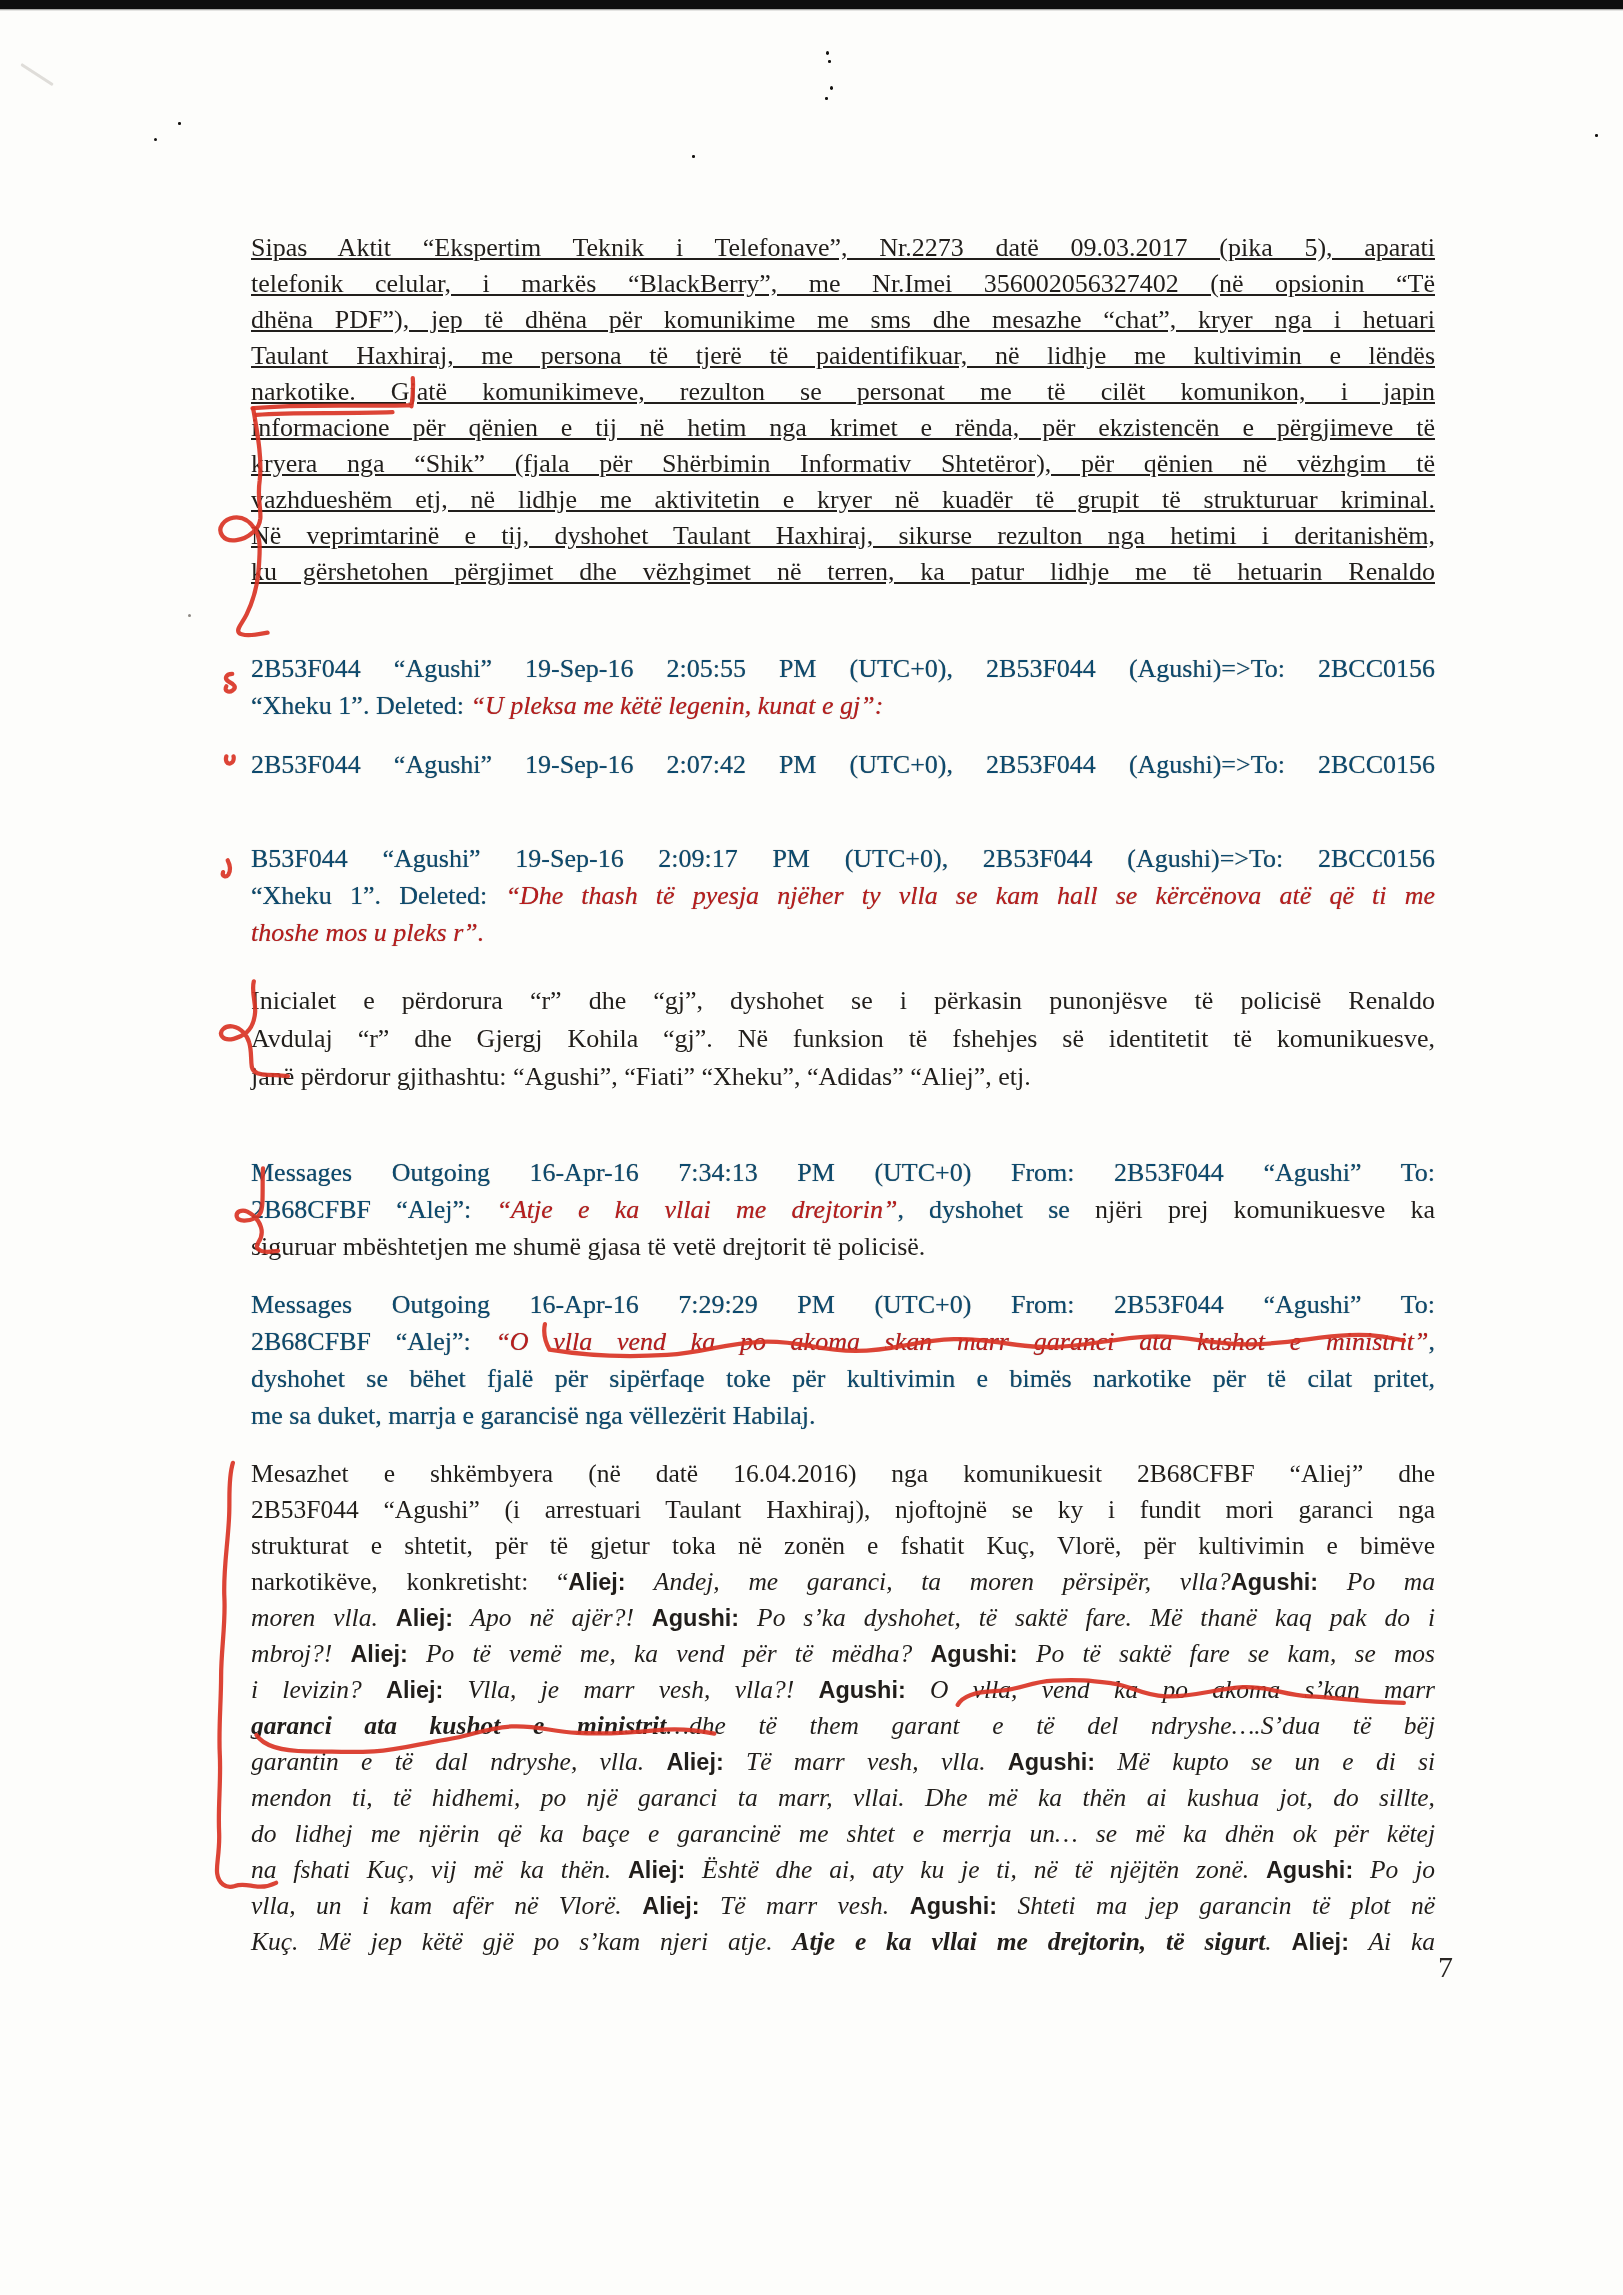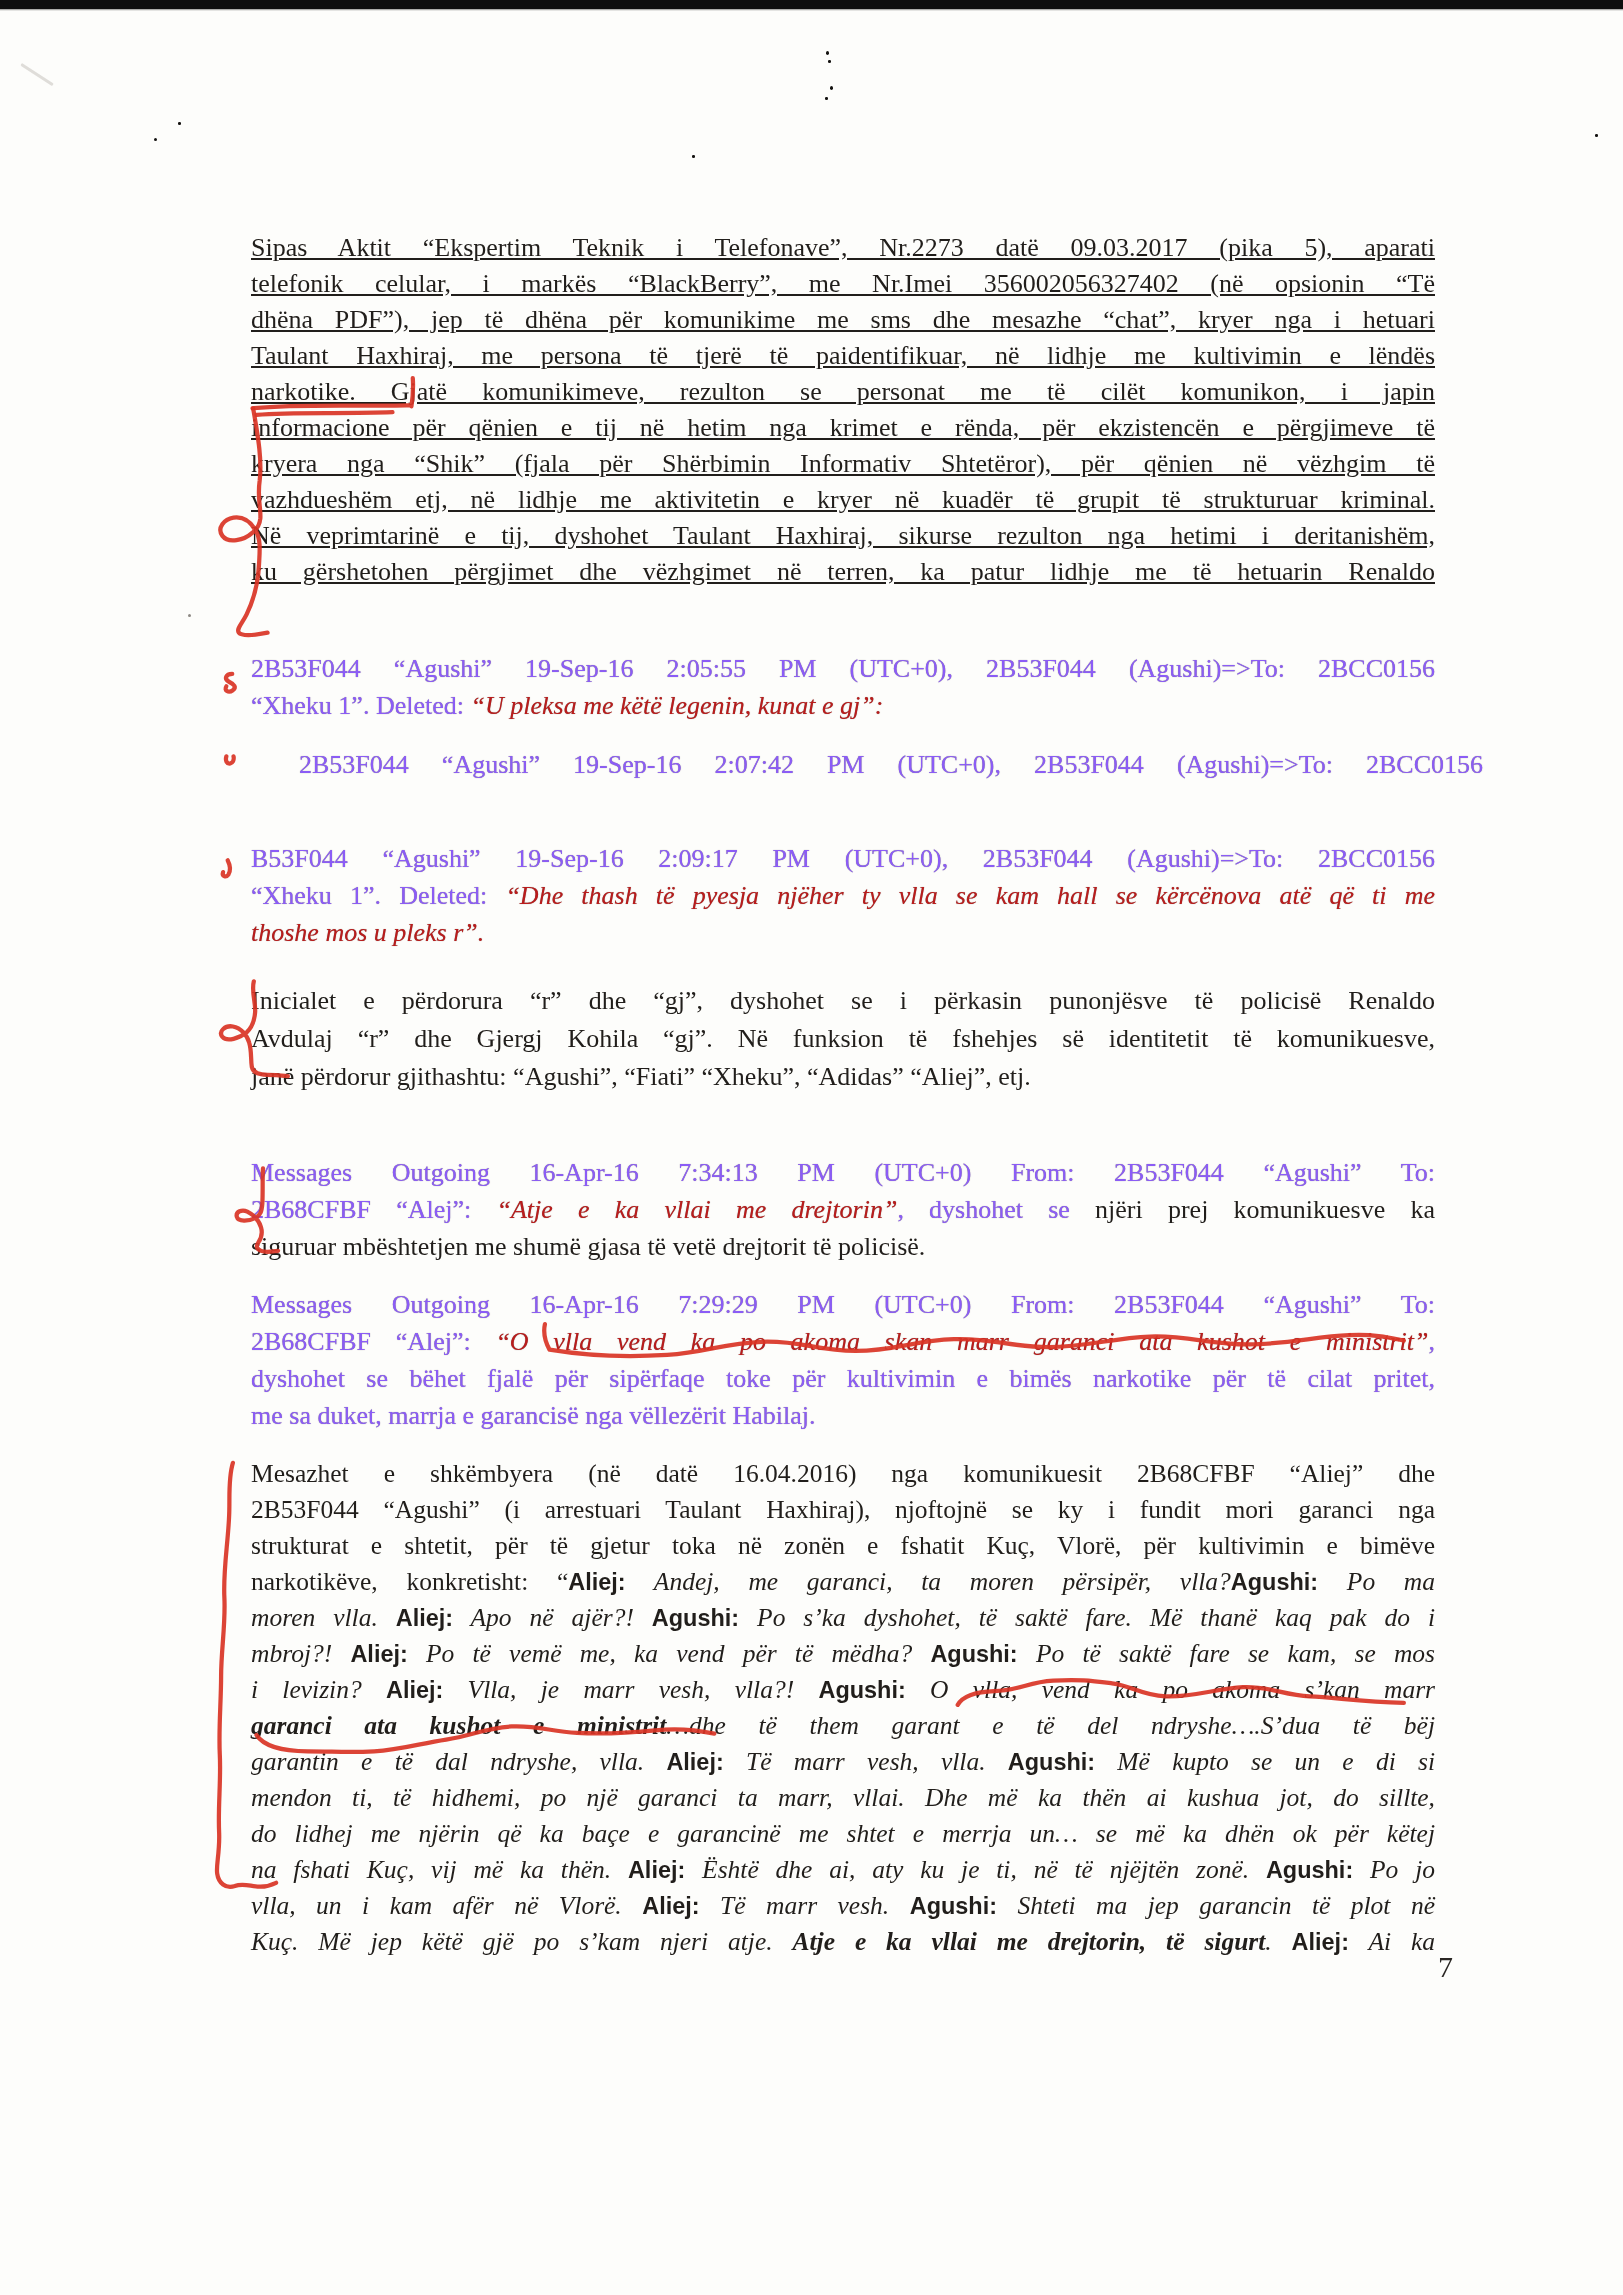--- a/index.html
+++ b/index.html
@@ -29,21 +29,21 @@
   .sms .ln{height:37px;line-height:37px;font-size:26px;}
   .para2 .ln{height:38px;line-height:38px;font-size:26px;}
   .msg .ln{height:37px;line-height:37px;font-size:26px;}
   .para5 .ln{height:36px;line-height:36px;font-size:25.5px;}
 
   
   .r{}
   .i{font-style:italic;}
   .b{font-style:italic;font-weight:700;}
   .s{font-family:"Liberation Sans", sans-serif;font-weight:700;font-size:.92em;}
-  .f{color:#8b5cf6;text-shadow:0 0 0.8px rgba(87,80,73,.75);}
+  .f{color:#0c4a6e;text-shadow:0 0 0.8px rgba(87,80,73,.75);}
   .fi{color:#b91c1c;font-style:italic;text-shadow:0 0 0.8px rgba(87,80,73,.75);}
 
   .pagenum{
     position:absolute;left:1438px;top:1950px;
     font-size:30px;color:#2a2724;font-family:"Liberation Serif", serif;
   }
   svg.marks{position:absolute;left:0;top:0;width:1623px;height:2295px;pointer-events:none;}
   svg.marks path{stroke:#d93425;stroke-width:6.5;fill:none;stroke-linecap:round;stroke-linejoin:round;opacity:.92;}
 </style>
 </head>
@@ -74,21 +74,21 @@
     <div class="ln j"><span class="r">vazhdueshëm etj, në lidhje me aktivitetin e kryer në kuadër të grupit të strukturuar kriminal.</span></div>
     <div class="ln j"><span class="r">Në veprimtarinë e tij, dyshohet Taulant Haxhiraj, sikurse rezulton nga hetimi i deritanishëm,</span></div>
     <div class="ln j"><span class="r">ku gërshetohen përgjimet dhe vëzhgimet në terren, ka patur lidhje me të hetuarin Renaldo</span></div>
   </div>
 
   <div class="block sms" style="top:650px;">
     <div class="ln j"><span class="f">2B53F044 “Agushi” 19-Sep-16 2:05:55 PM (UTC+0), 2B53F044 (Agushi)=&gt;To: 2BCC0156</span></div>
     <div class="ln l"><span class="f">“Xheku 1”. Deleted: </span><span class="fi">“U pleksa me këtë legenin, kunat e gj”:</span></div>
   </div>
 
-  <div class="block sms" style="top:746px;margin-left:48px;">
+  <div class="block sms" style="top:746px;">
     <div class="ln j"><span class="f">2B53F044 “Agushi” 19-Sep-16 2:07:42 PM (UTC+0), 2B53F044 (Agushi)=&gt;To: 2BCC0156</span></div>
   </div>
 
   <div class="block sms" style="top:840px;">
     <div class="ln j"><span class="f">B53F044 “Agushi” 19-Sep-16 2:09:17 PM (UTC+0), 2B53F044 (Agushi)=&gt;To: 2BCC0156</span></div>
     <div class="ln j"><span class="f">“Xheku 1”. Deleted: </span><span class="fi">“Dhe thash të pyesja njëher ty vlla se kam hall se kërcënova atë që ti me</span></div>
     <div class="ln l"><span class="fi">thoshe mos u pleks r”. </span></div>
   </div>
 
   <div class="block para2" style="top:982px;">

